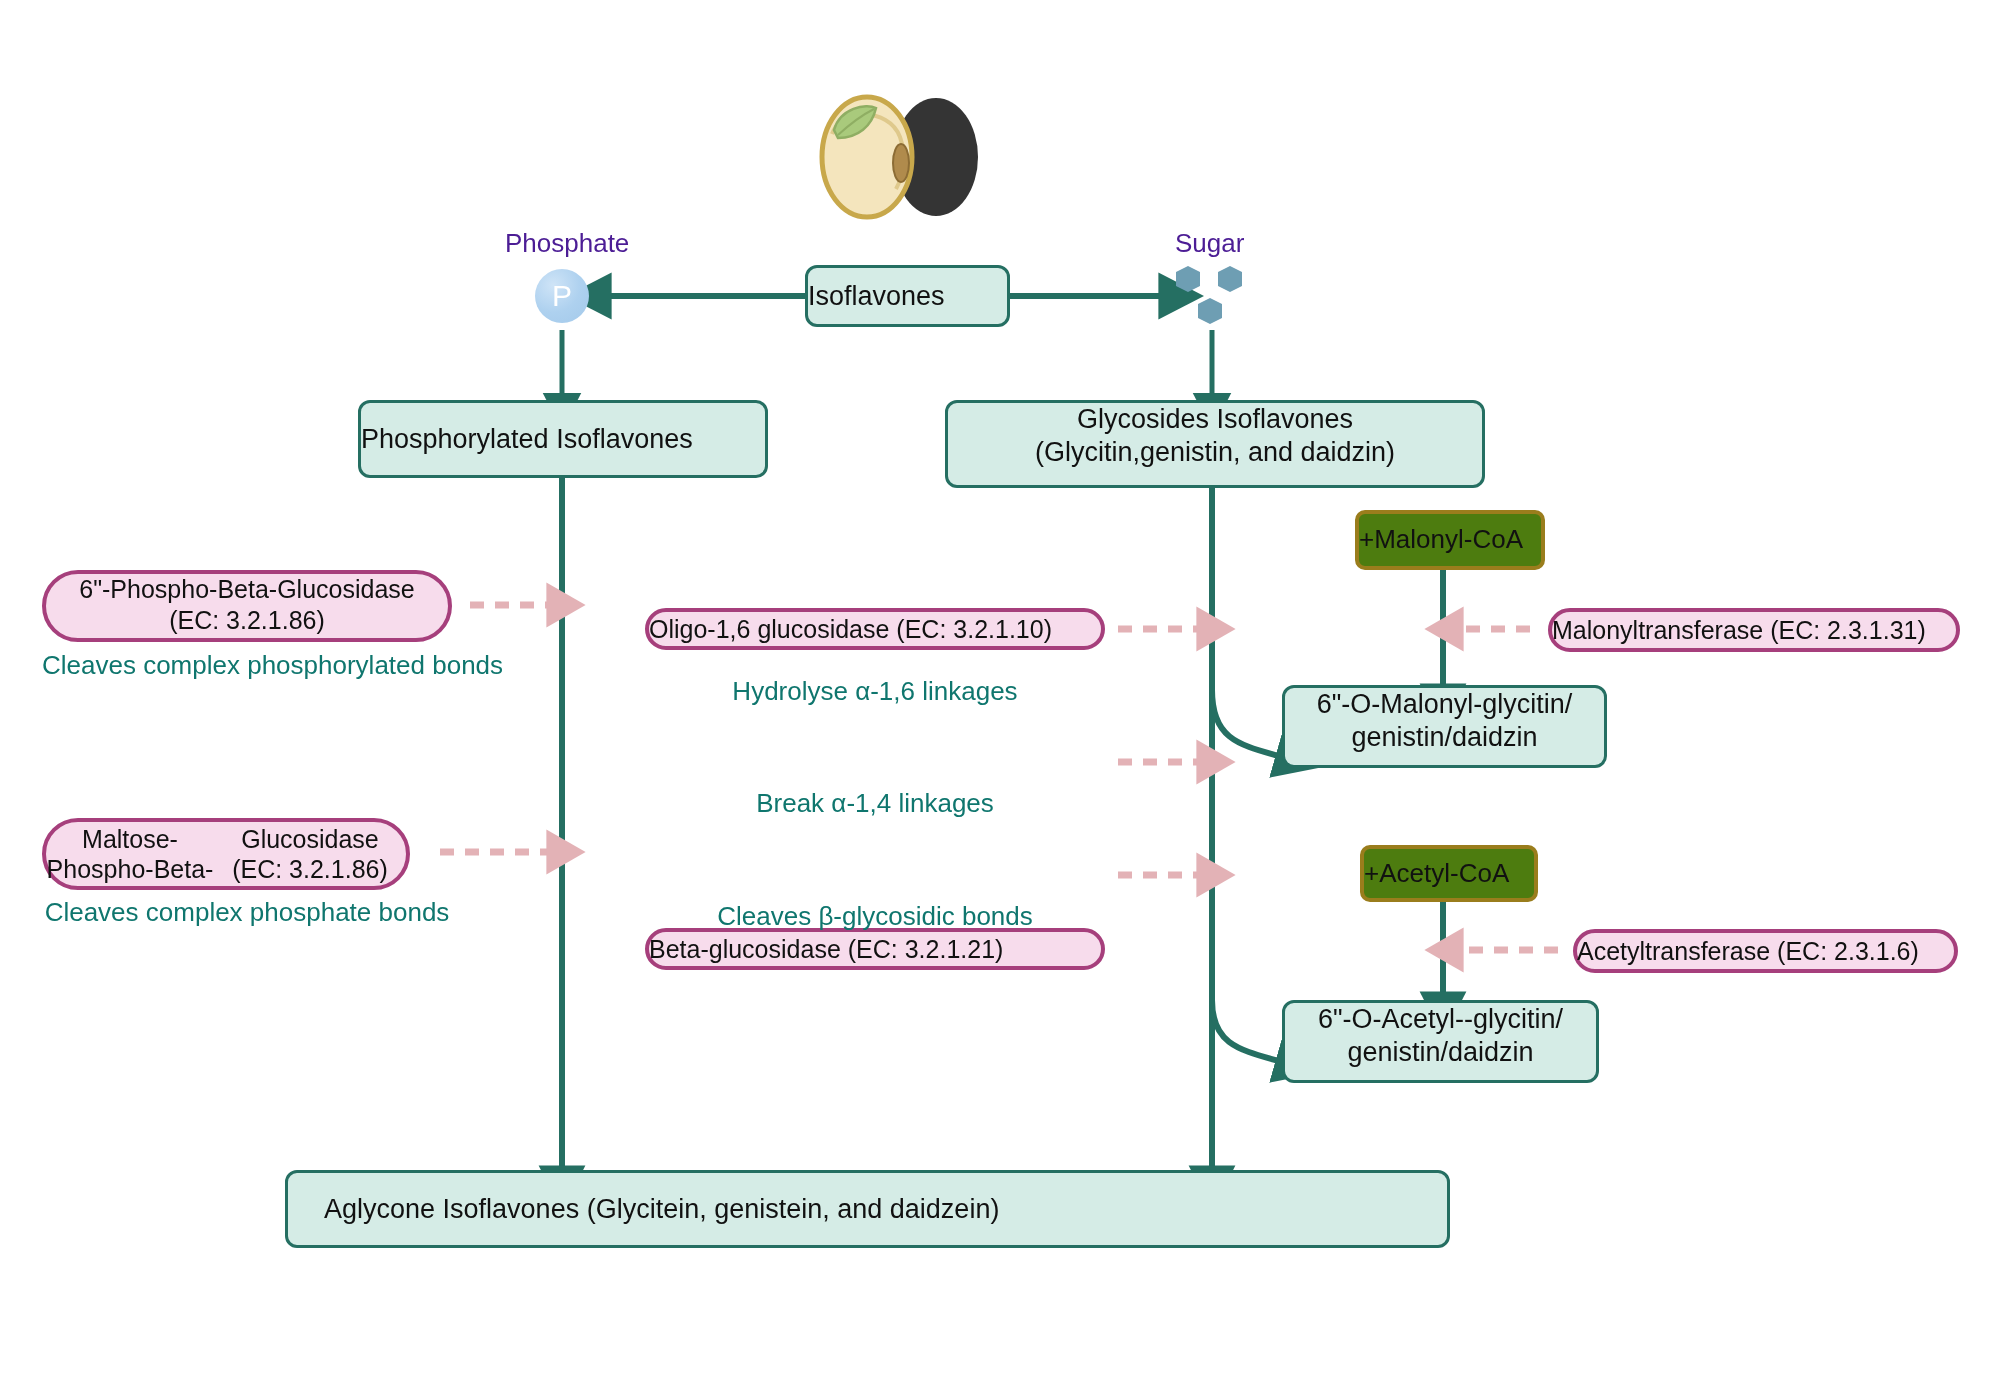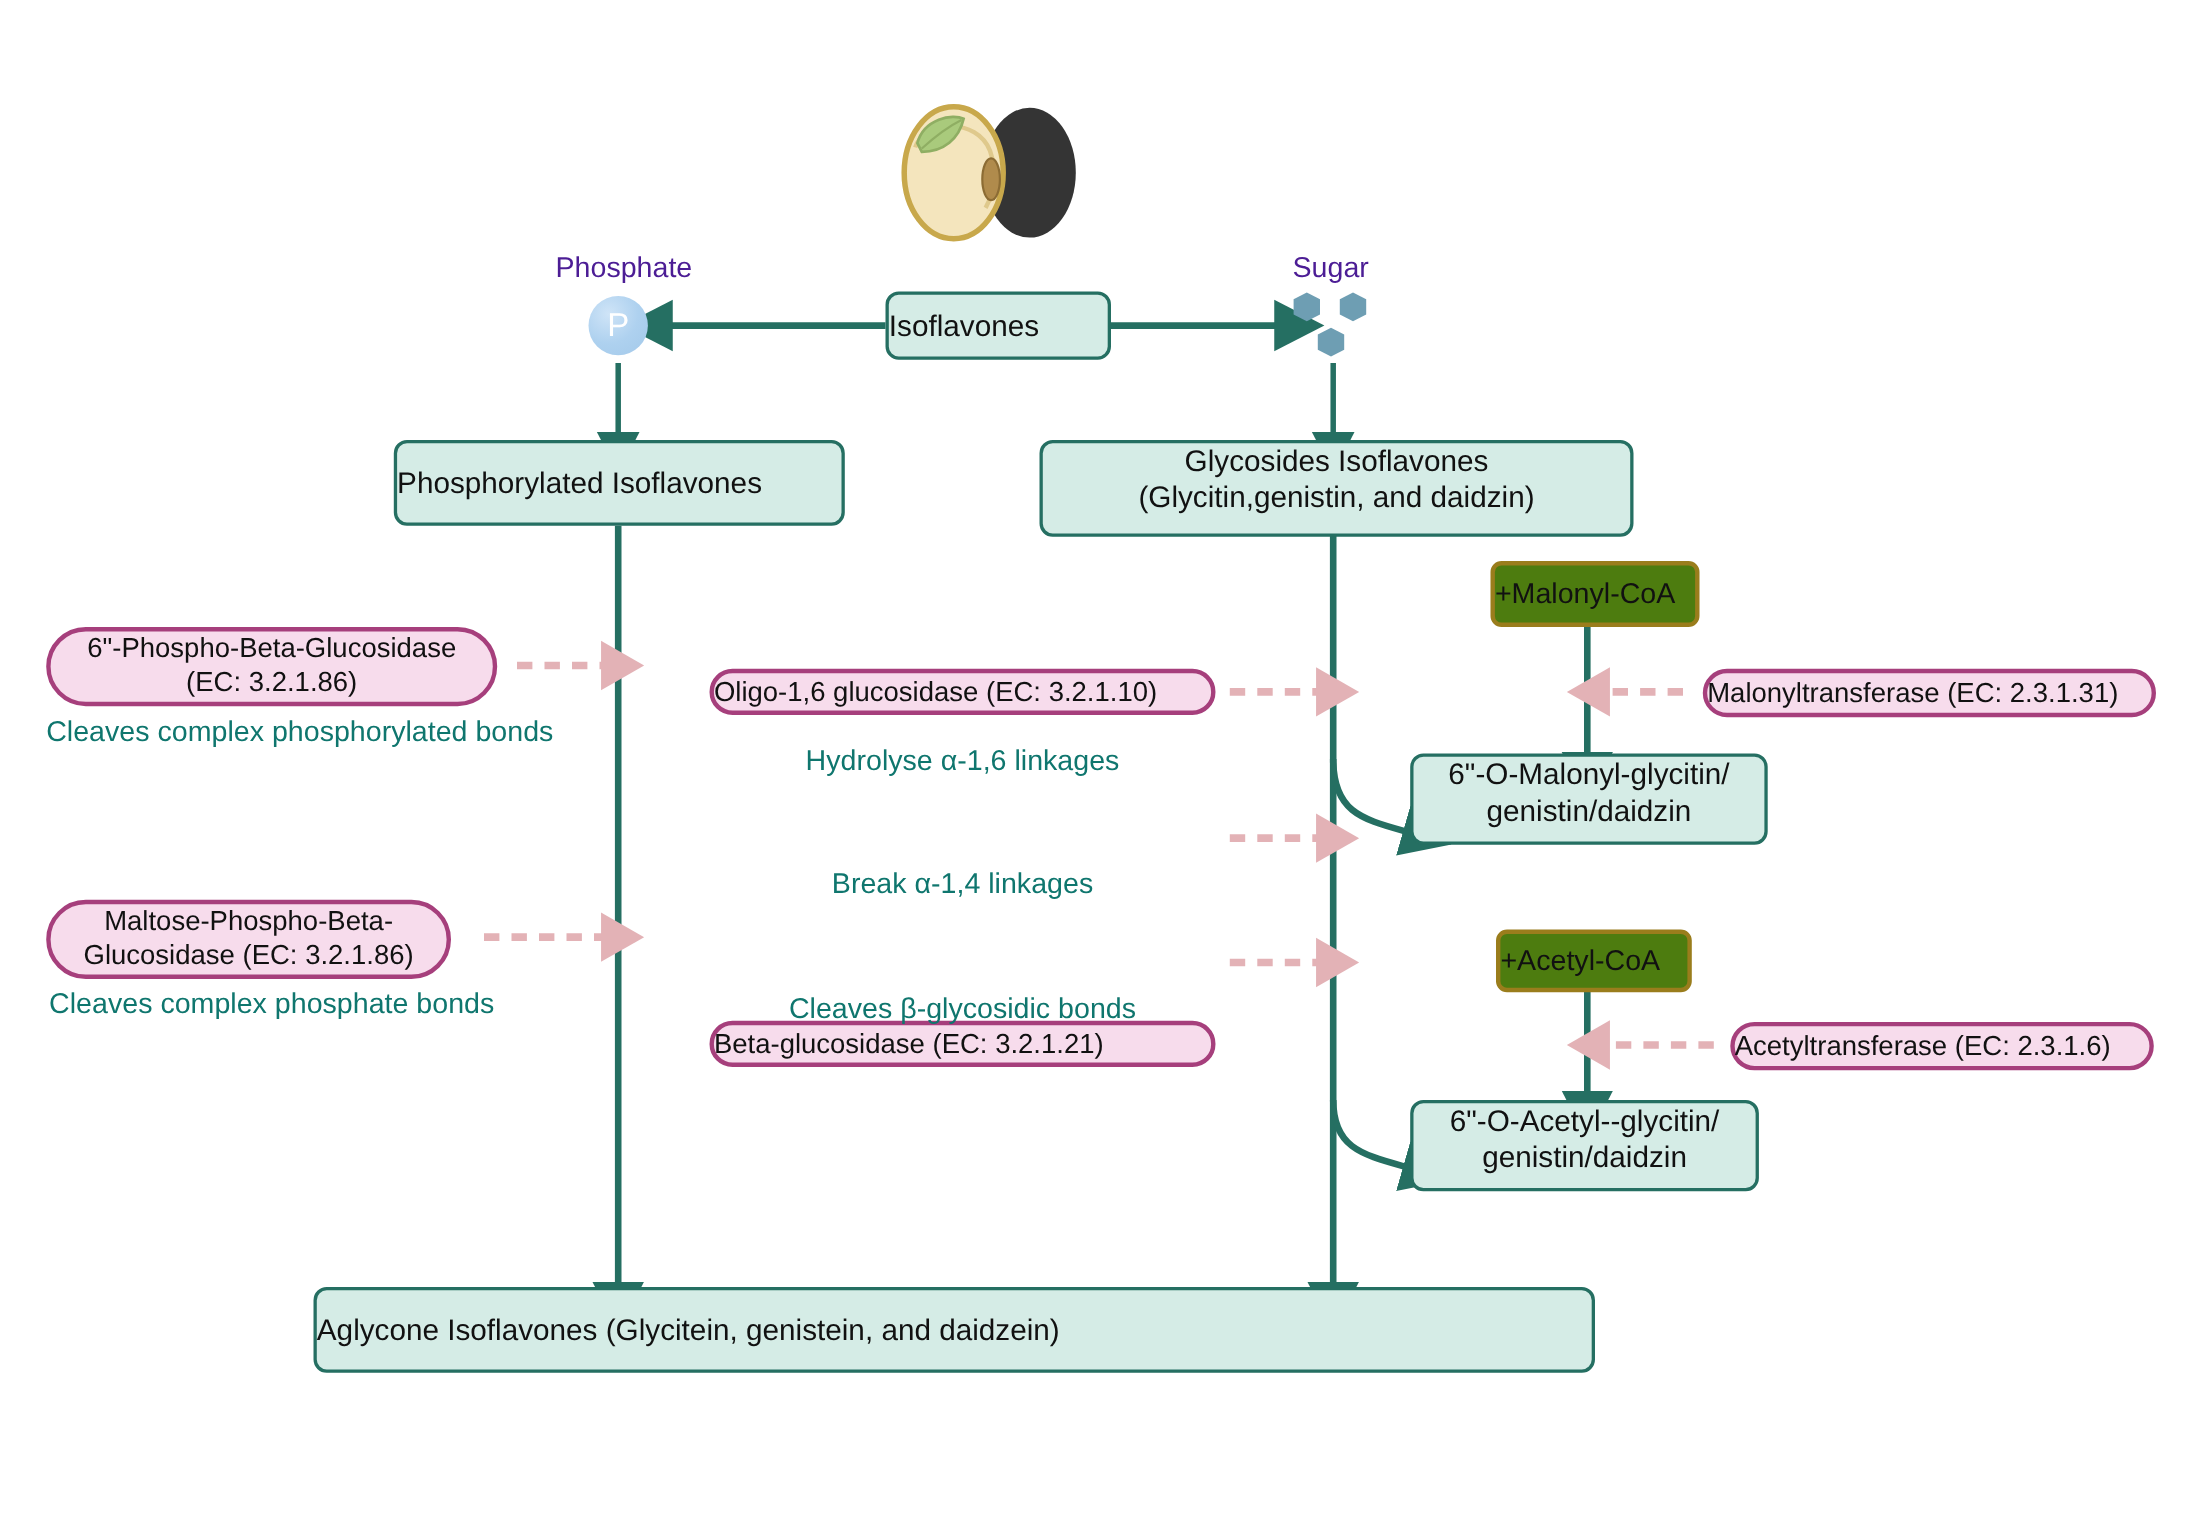--- a/index.html
+++ b/index.html
@@ -202,21 +202,21 @@
     <span>6"-O-Acetyl--glycitin/</span>
     <span>genistin/daidzin</span>
   </div>
 
   <div class="node pink-pill" style="left:42px; top:570px; width:410px; height:72px; flex-direction:column;">
     <span>6"-Phospho-Beta-Glucosidase</span>
     <span>(EC: 3.2.1.86)</span>
   </div>
   <div class="caption" style="left:42px; top:650px; width:460px;">Cleaves complex phosphorylated bonds</div>
 
-  <div class="node pink-pill" style="left:42px; top:818px; width:368px; height:72px; flex-direction:column;">
+  <div class="node pink-pill" style="left:42px; top:818px; width:368px; height:72px; flex-direction:row;">
     <span>Maltose-Phospho-Beta-</span>
     <span>Glucosidase (EC: 3.2.1.86)</span>
   </div>
   <div class="caption" style="left:42px; top:897px; width:410px;">Cleaves complex phosphate bonds</div>
 
   <div class="node pink-pill" style="left:645px; top:608px; width:460px; height:42px;">
     <span>Oligo-1,6 glucosidase (EC: 3.2.1.10)</span>
   </div>
   <div class="caption" style="left:645px; top:676px; width:460px;">Hydrolyse α-1,6 linkages</div>
 
@@ -228,17 +228,17 @@
   <div class="caption" style="left:645px; top:901px; width:460px;">Cleaves β-glycosidic bonds</div>
 
   <div class="node pink-pill" style="left:1548px; top:608px; width:412px; height:44px;">
     <span>Malonyltransferase (EC: 2.3.1.31)</span>
   </div>
 
   <div class="node pink-pill" style="left:1573px; top:929px; width:385px; height:44px;">
     <span>Acetyltransferase (EC: 2.3.1.6)</span>
   </div>
 
-  <div class="node teal-box" style="left:285px; top:1170px; width:1165px; height:78px;">
+  <div class="node teal-box" style="left:285px; top:1170px; width:1165px; height:78px;padding-left:36px;">
     <span>Aglycone Isoflavones (Glycitein, genistein, and daidzein)</span>
   </div>
 
 </div>
 
 </body></html>

